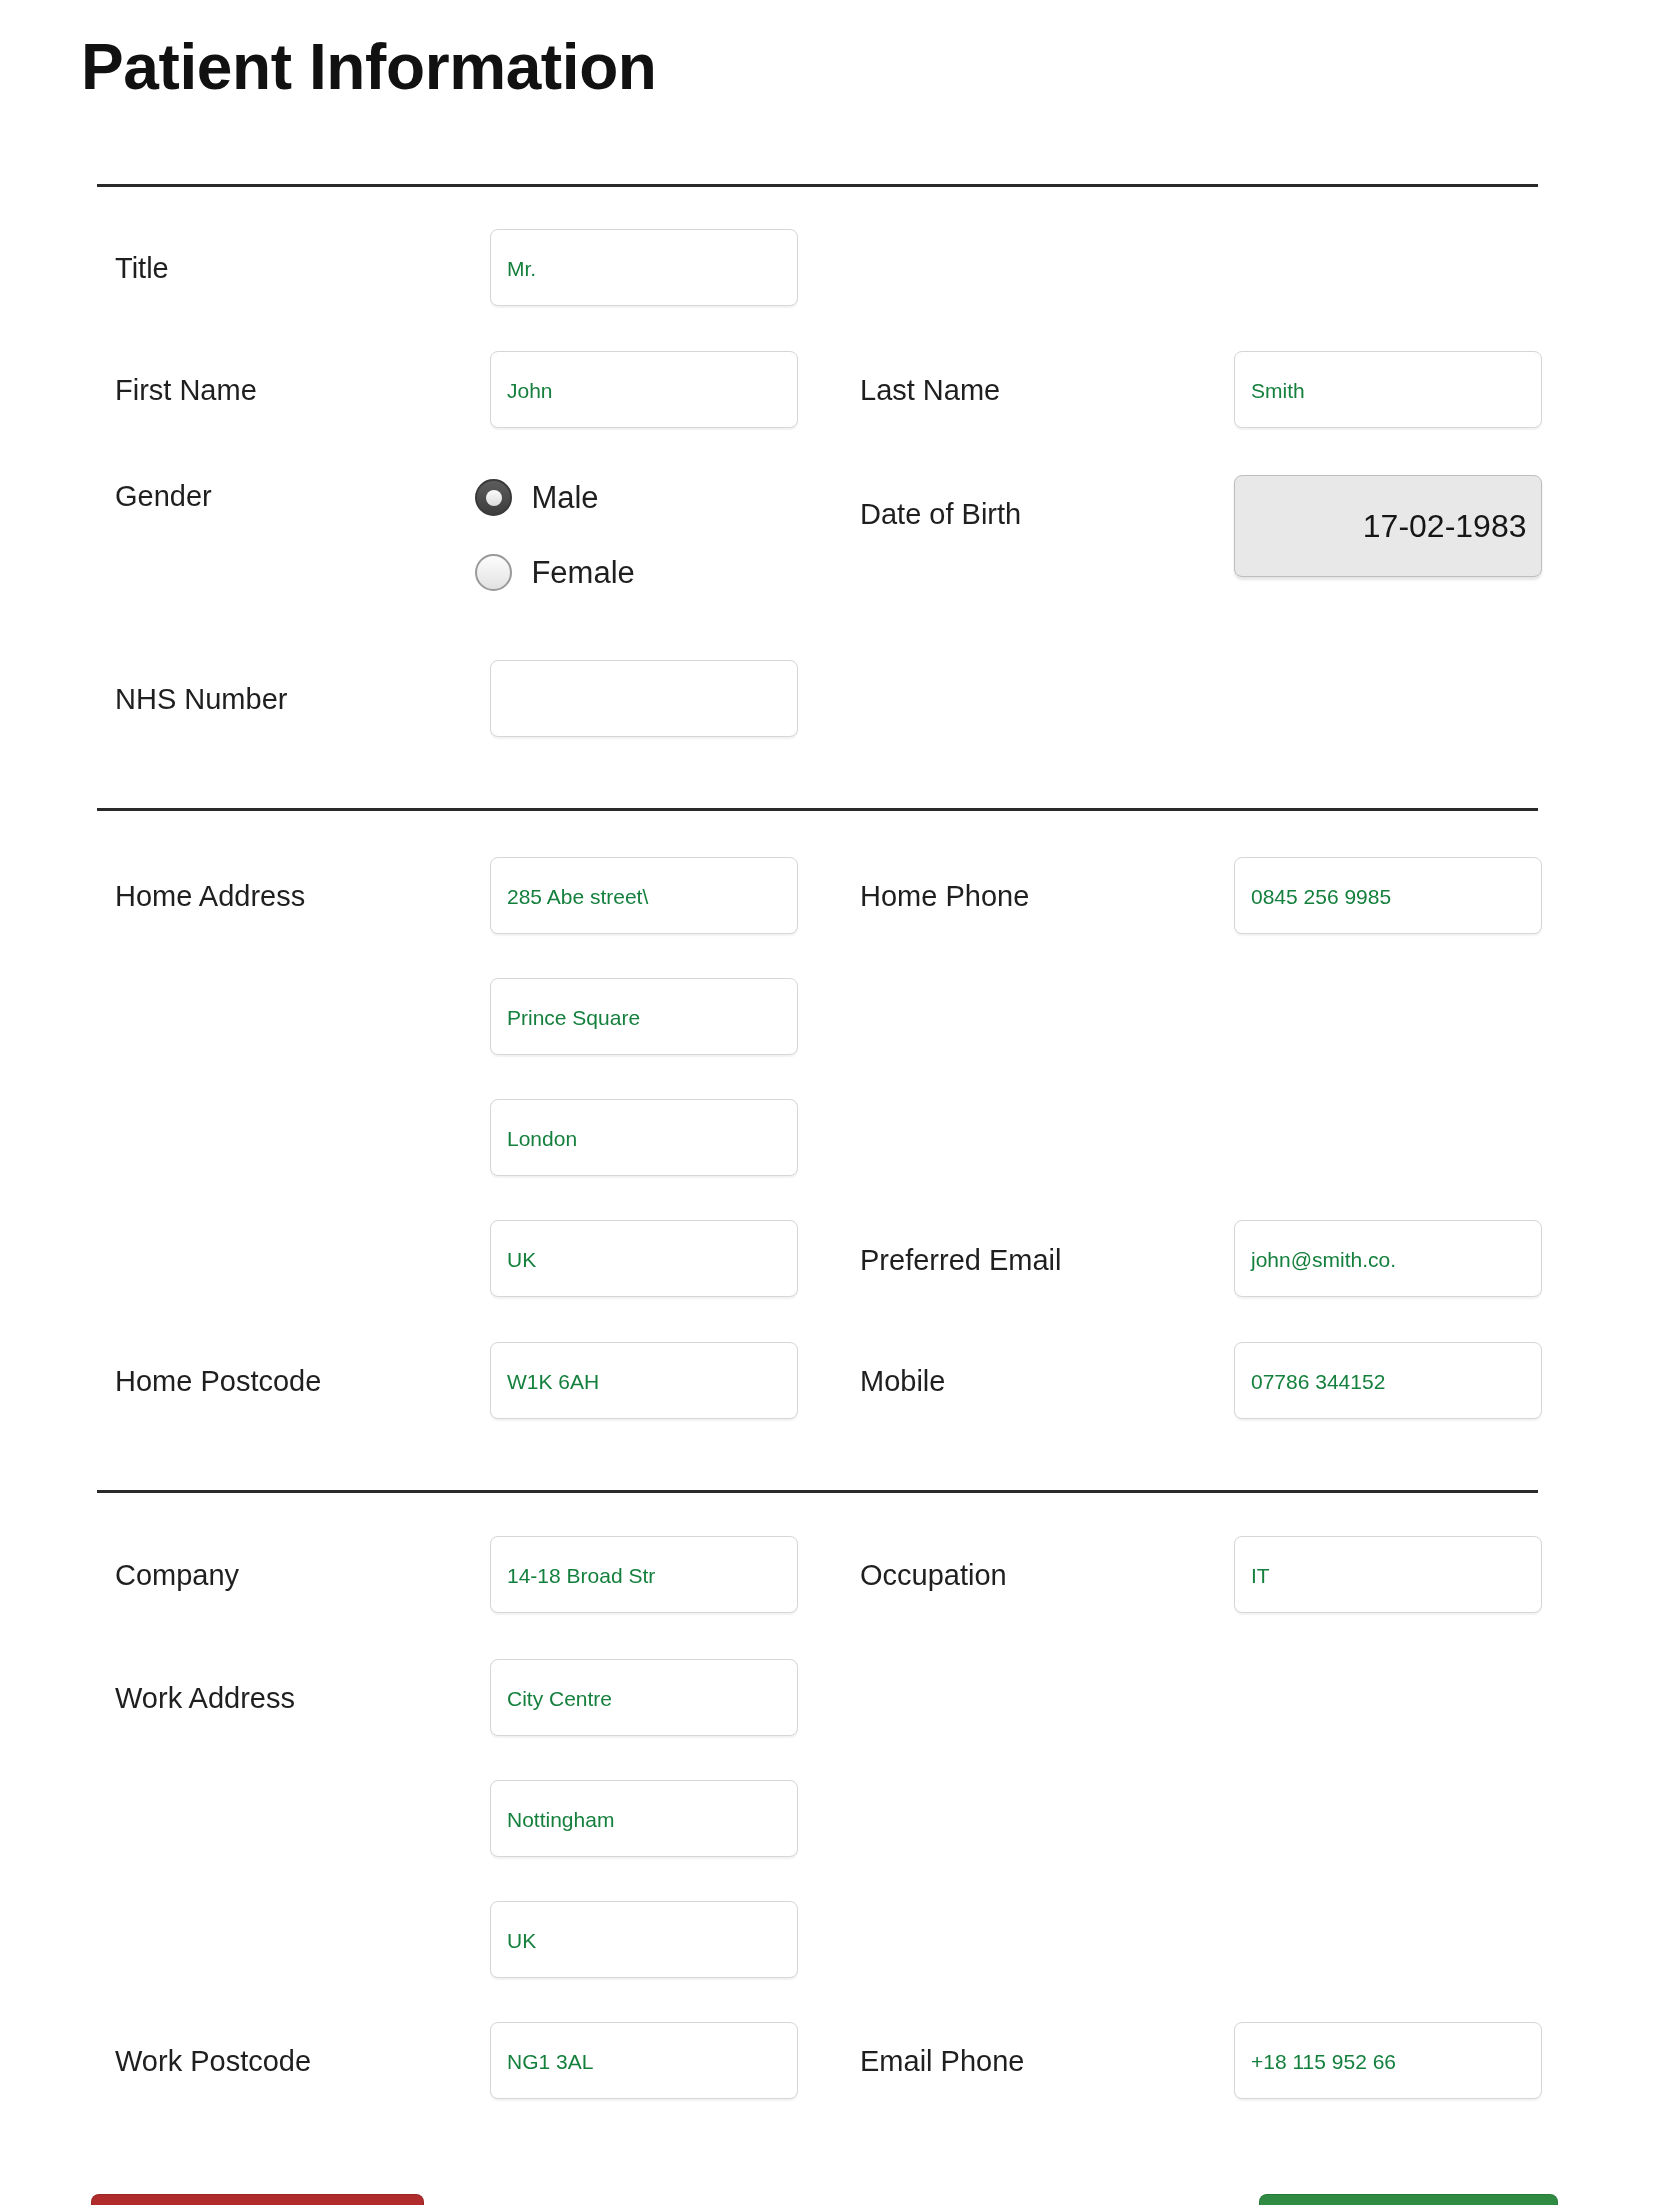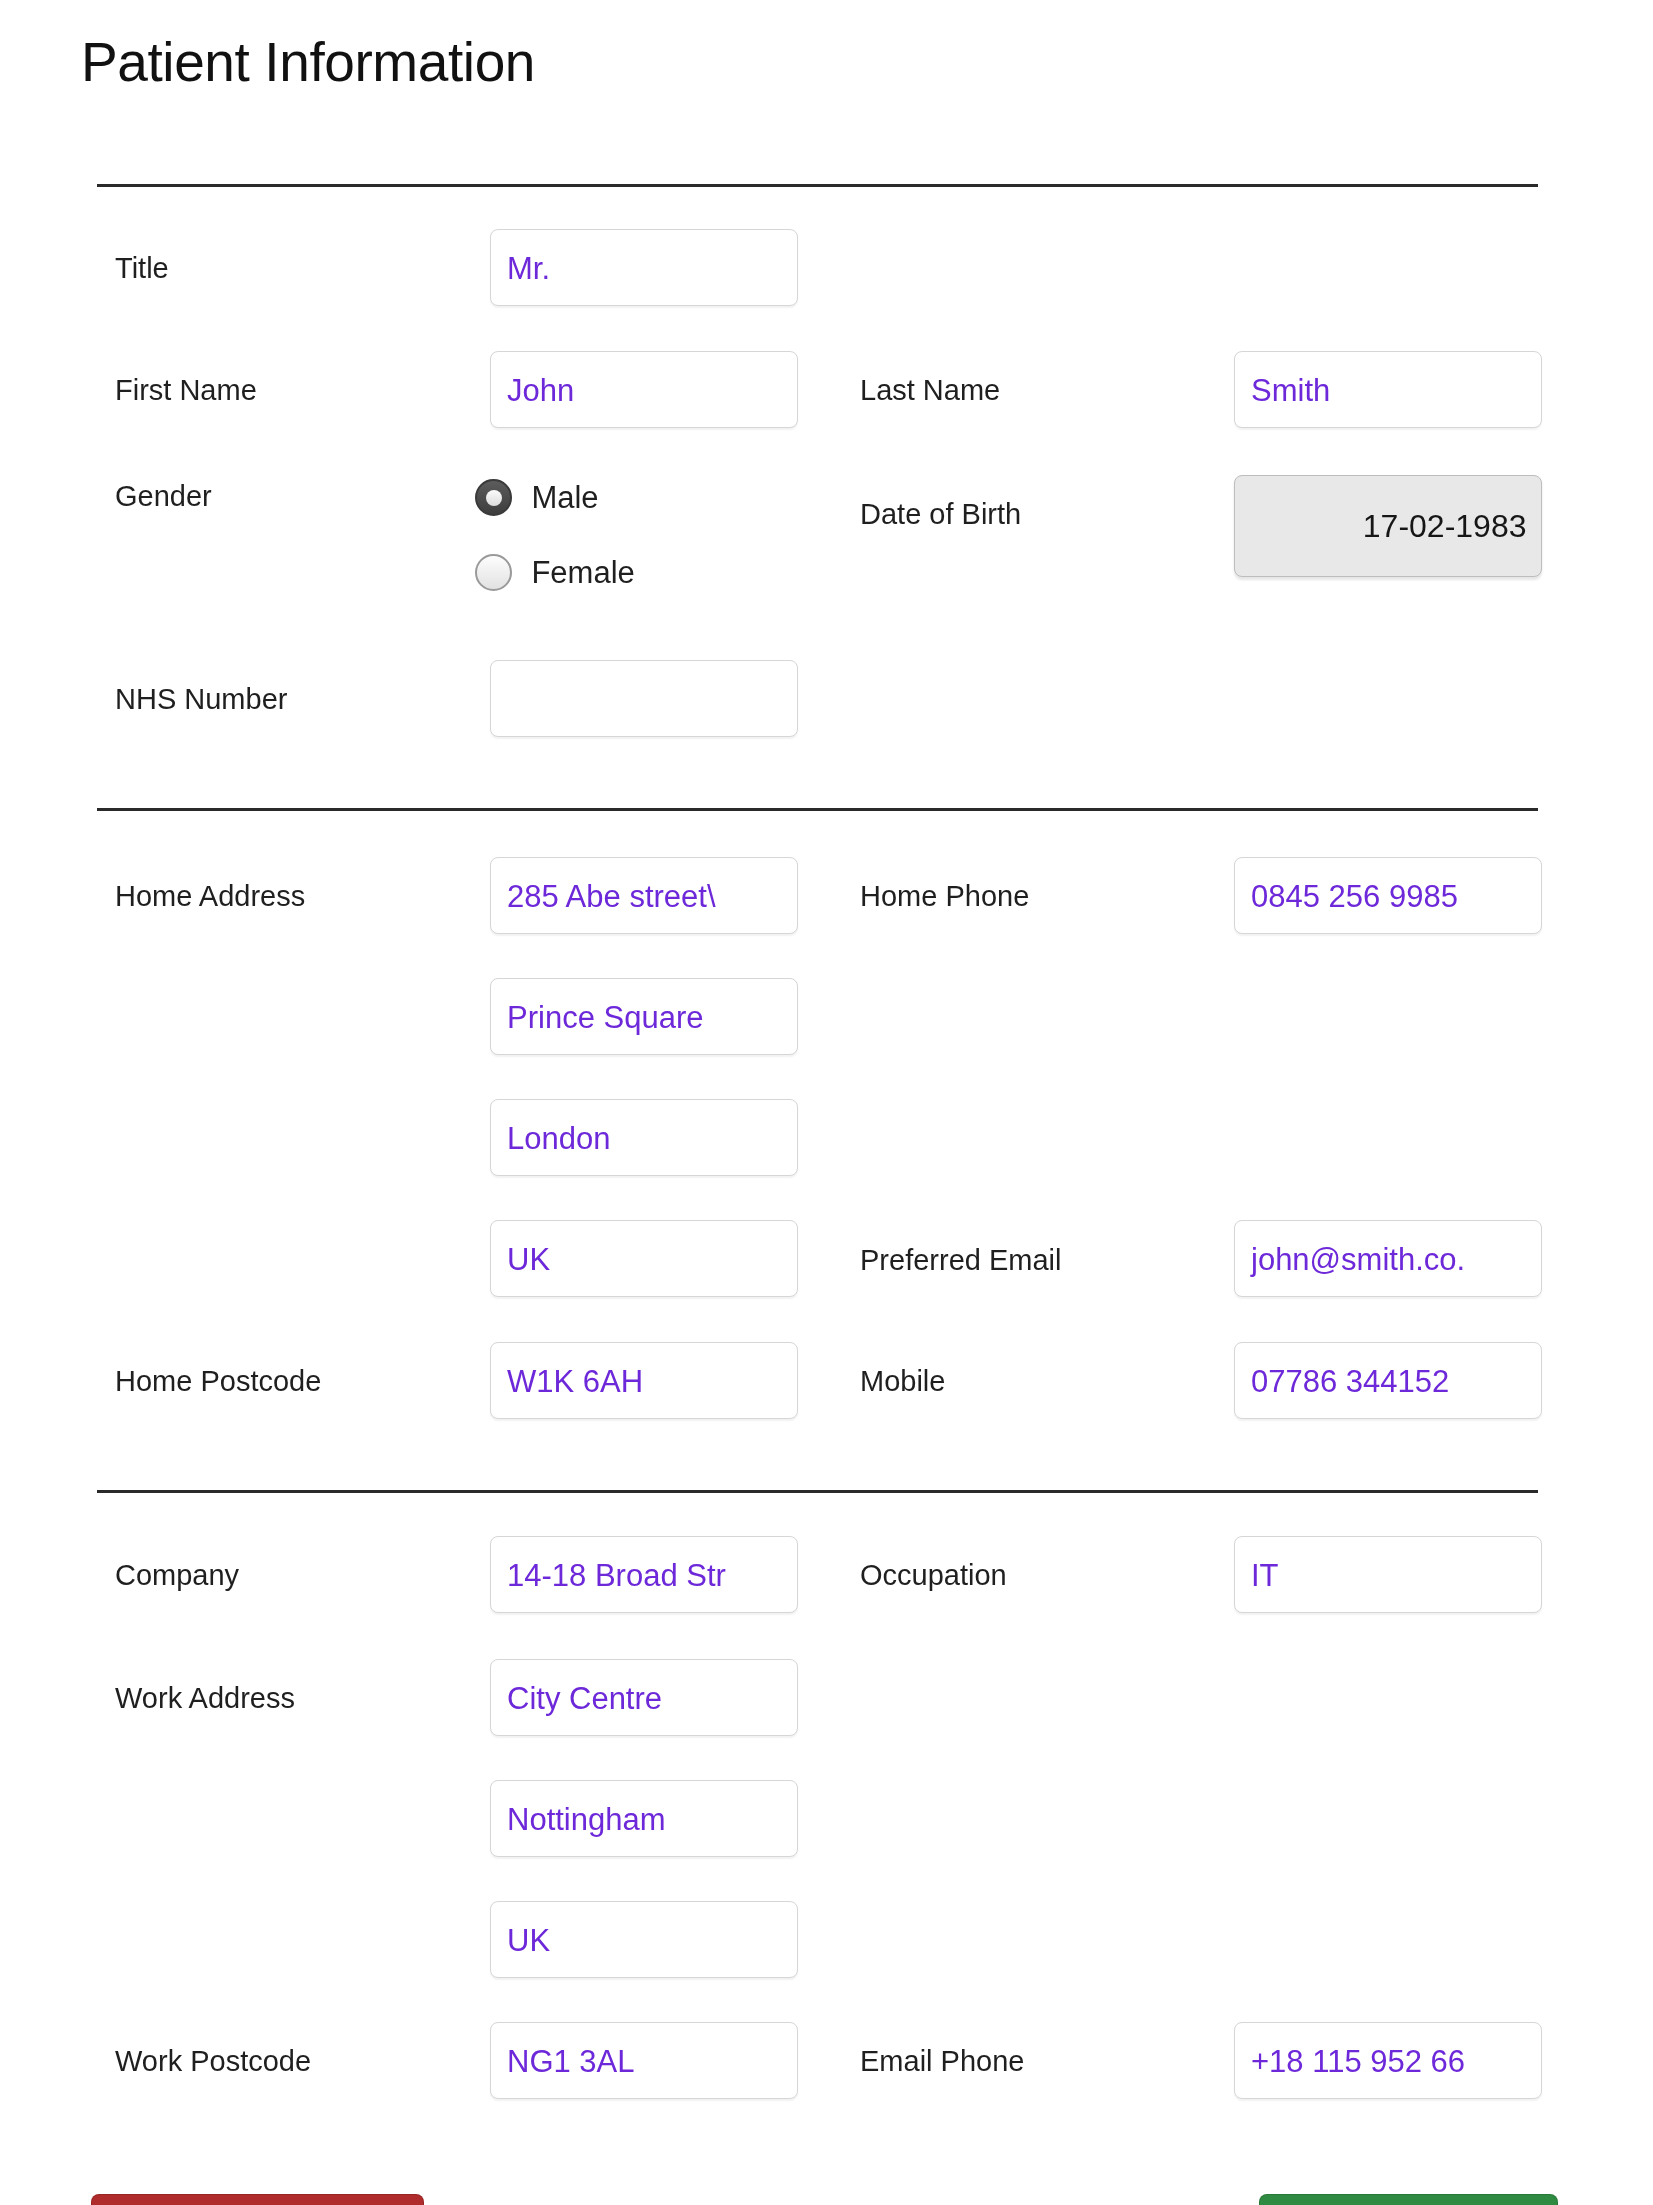--- a/index.html
+++ b/index.html
@@ -21,22 +21,22 @@
     width: 1653px;
     height: 2205px;
     box-sizing: border-box;
   }
 
   
   .page-title {
     position: absolute;
     left: 81px;
     top: 34px;
-    font-size: 55px;
-    font-weight: 400;
+    font-size: 64px;
+    font-weight: 700;
     letter-spacing: -0.4px;
     color: #111111;
     line-height: 1.05;
     white-space: nowrap;
   }
 
   .rule {
     position: absolute;
     left: 97px;
     width: 1441px;
@@ -78,22 +78,22 @@
     overflow: hidden;
   }
   .field.col-left  { left: 490px; }
   .field.col-right { left: 1234px; padding-left: 12px; }
 
   .field .val {
     position: absolute;
     left: 16px;
     top: 50%;
     transform: translateY(-50%);
-    font-size: 31px;
-    color: #6d28d9;
+    font-size: 21px;
+    color: #15803d;
     white-space: nowrap;
     line-height: 1;
   }
 
   
   .field.datefield {
     background: #e8e8e8;
     border: 1.6px solid #bdbdbd;
     box-shadow: 0 2.4px 2.4px rgba(0,0,0,0.10);
     height: 102px;

